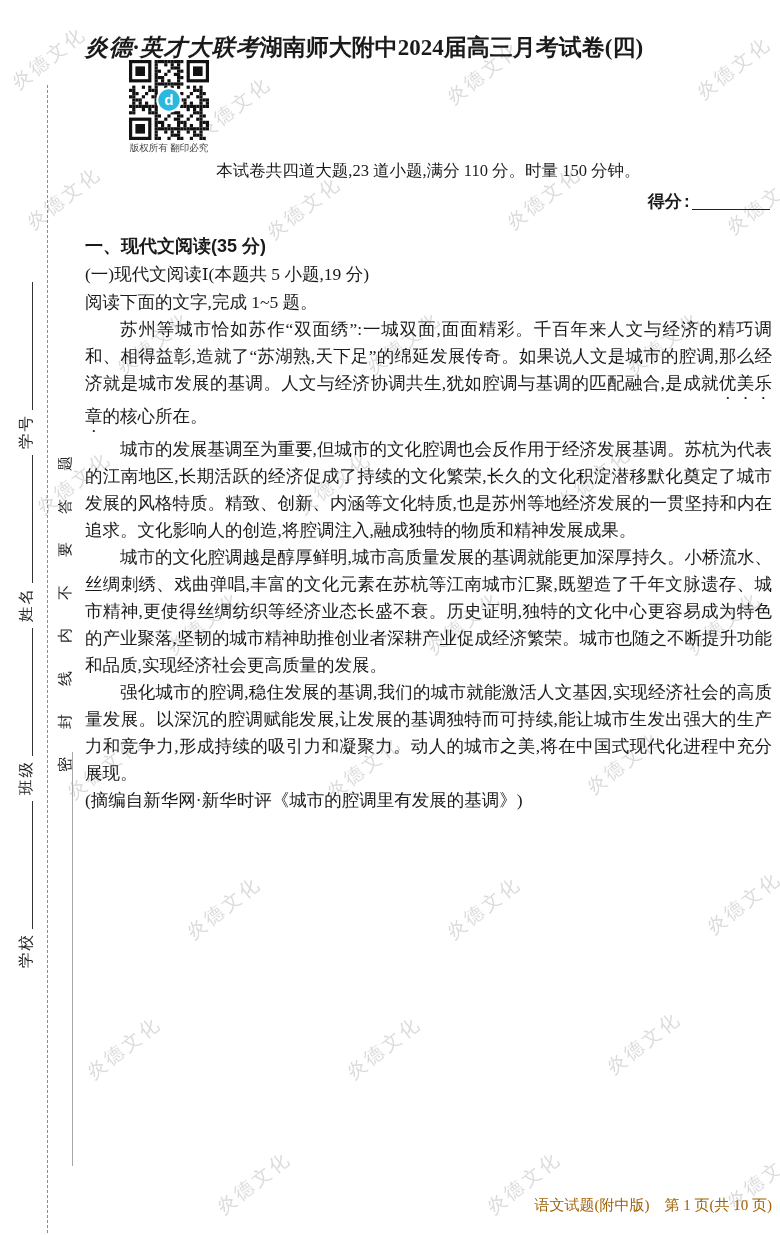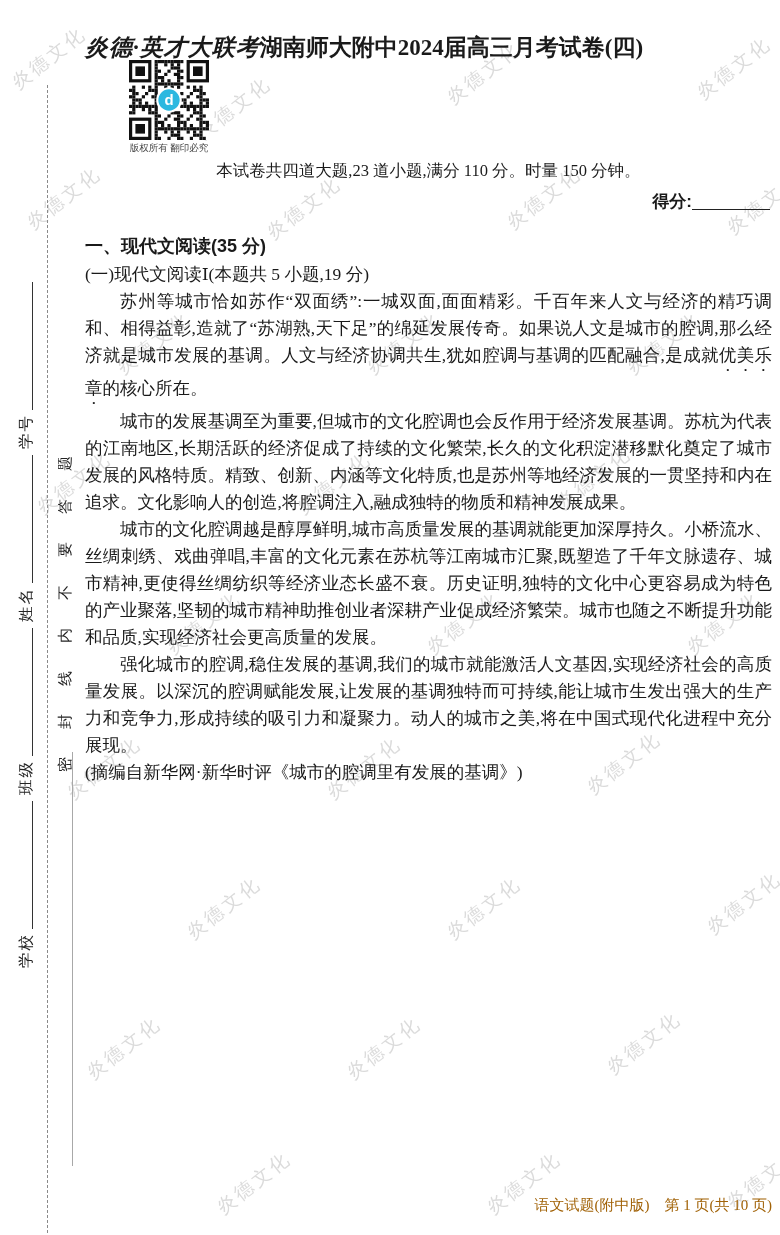--- a/index.html
+++ b/index.html
@@ -43,21 +43,21 @@
     position:absolute;left:85px;right:8px;top:84px;text-align:center;
     font-size:37px;font-weight:bold;letter-spacing:10px;
     font-family:"Liberation Serif",serif;
   }
   .exam-info{
     position:absolute;left:85px;right:8px;top:160px;text-align:center;
     font-size:16.5px;
   }
   .score-line{
     position:absolute;right:10px;top:190px;font-size:17px;font-weight:bold;
-    font-family:Liberation Sans, sans-serif;
+    font-family:Liberation Mono, monospace;
   }
   .score-blank{display:inline-block;width:78px;border-bottom:1.5px solid #222;height:16px;vertical-align:-3px;}
   
   .content{position:absolute;left:85px;right:8px;top:232px;}
   .part-head{
     font-size:18px;font-weight:bold;line-height:28px;margin:0;
     font-family:"Liberation Sans",sans-serif;
   }
   .part-sub,.part-intro{font-size:17.5px;line-height:28px;}
   .article p{
@@ -345,20 +345,21 @@
 
   <div class="exam-info">本试卷共四道大题,23 道小题,满分 110 分。时量 150 分钟。</div>
 
   <div class="score-line">
     <span>得分:</span><span class="score-blank"></span>
   </div>
 
   <div class="content">
     <h3 class="part-head">一、现代文阅读(35 分)</h3>
     <div class="part-sub">(一)现代文阅读Ⅰ(本题共 5 小题,19 分)</div>
+    <div class="part-intro">阅读下面的文字,完成 1~5 题。</div>
     <div class="article" id="article">
         <p><span>苏州等城市恰如苏作“双面绣”:一城双面,面面精彩。千百年来人文与经济的精巧调和、相得益彰,造就了“苏湖熟,天下足”的绵延发展传奇。如果说人文是城市的腔调,那么经济就是城市发展的基调。人文与经济协调共生,犹如腔调与基调的匹配融合,是成就</span><span class="seg-emdot">优美乐章</span><span>的核心所在。</span></p>
         <p><span>城市的发展基调至为重要,但城市的文化腔调也会反作用于经济发展基调。苏杭为代表的江南地区,长期活跃的经济促成了持续的文化繁荣,长久的文化积淀潜移默化奠定了城市发展的风格特质。精致、创新、内涵等文化特质,也是苏州等地经济发展的一贯坚持和内在追求。文化影响人的创造,将腔调注入,融成独特的物质和精神发展成果。</span></p>
         <p><span>城市的文化腔调越是醇厚鲜明,城市高质量发展的基调就能更加深厚持久。小桥流水、丝绸刺绣、戏曲弹唱,丰富的文化元素在苏杭等江南城市汇聚,既塑造了千年文脉遗存、城市精神,更使得丝绸纺织等经济业态长盛不衰。历史证明,独特的文化中心更容易成为特色的产业聚落,坚韧的城市精神助推创业者深耕产业促成经济繁荣。城市也随之不断提升功能和品质,实现经济社会更高质量的发展。</span></p>
         <p><span>强化城市的腔调,稳住发展的基调,我们的城市就能激活人文基因,实现经济社会的高质量发展。以深沉的腔调赋能发展,让发展的基调独特而可持续,能让城市生发出强大的生产力和竞争力,形成持续的吸引力和凝聚力。动人的城市之美,将在中国式现代化进程中充分展现。</span></p>
         <p class="align-right"><span>(摘编自新华网·新华时评《城市的腔调里有发展的基调》)</span></p>
       </div>
   </div>
 
   <div class="footer">语文试题(附中版)　第 1 页(共 10 页)</div>

